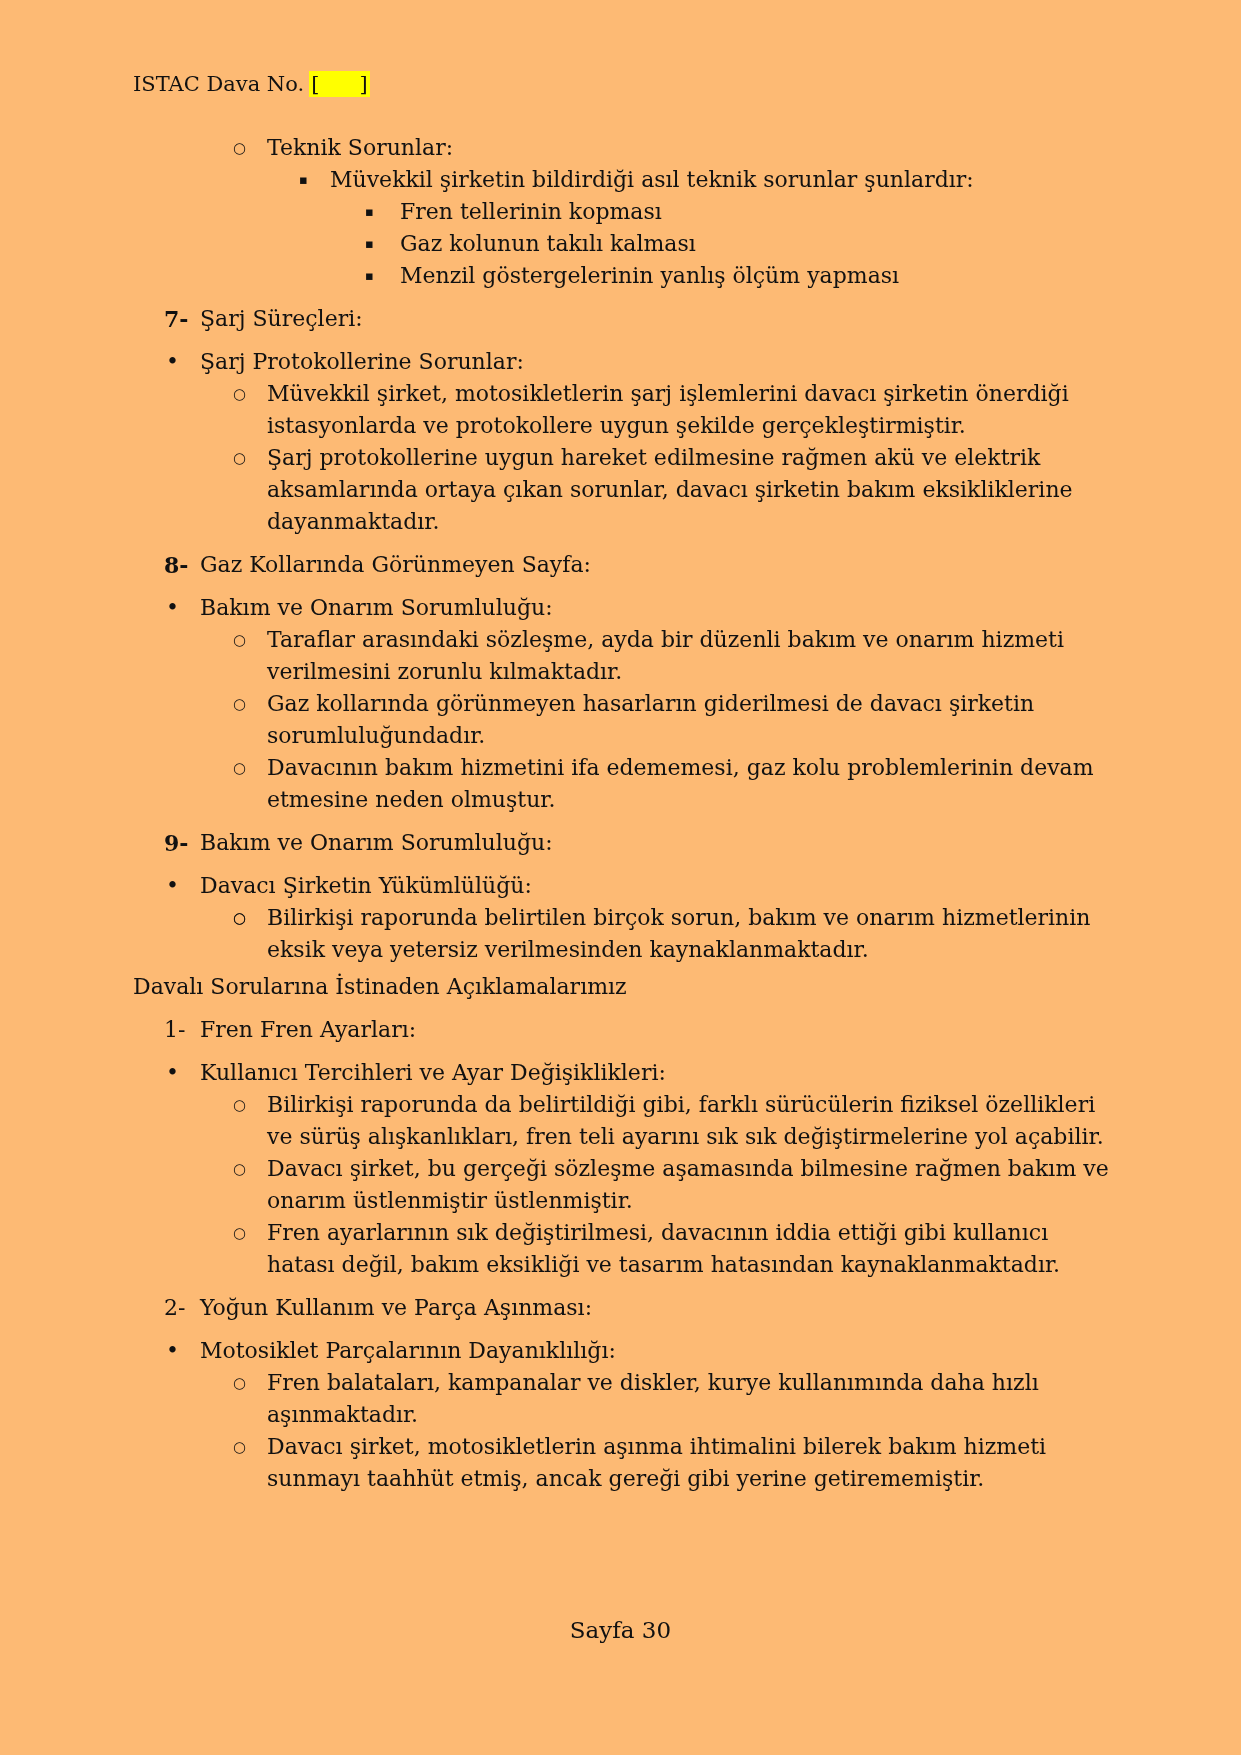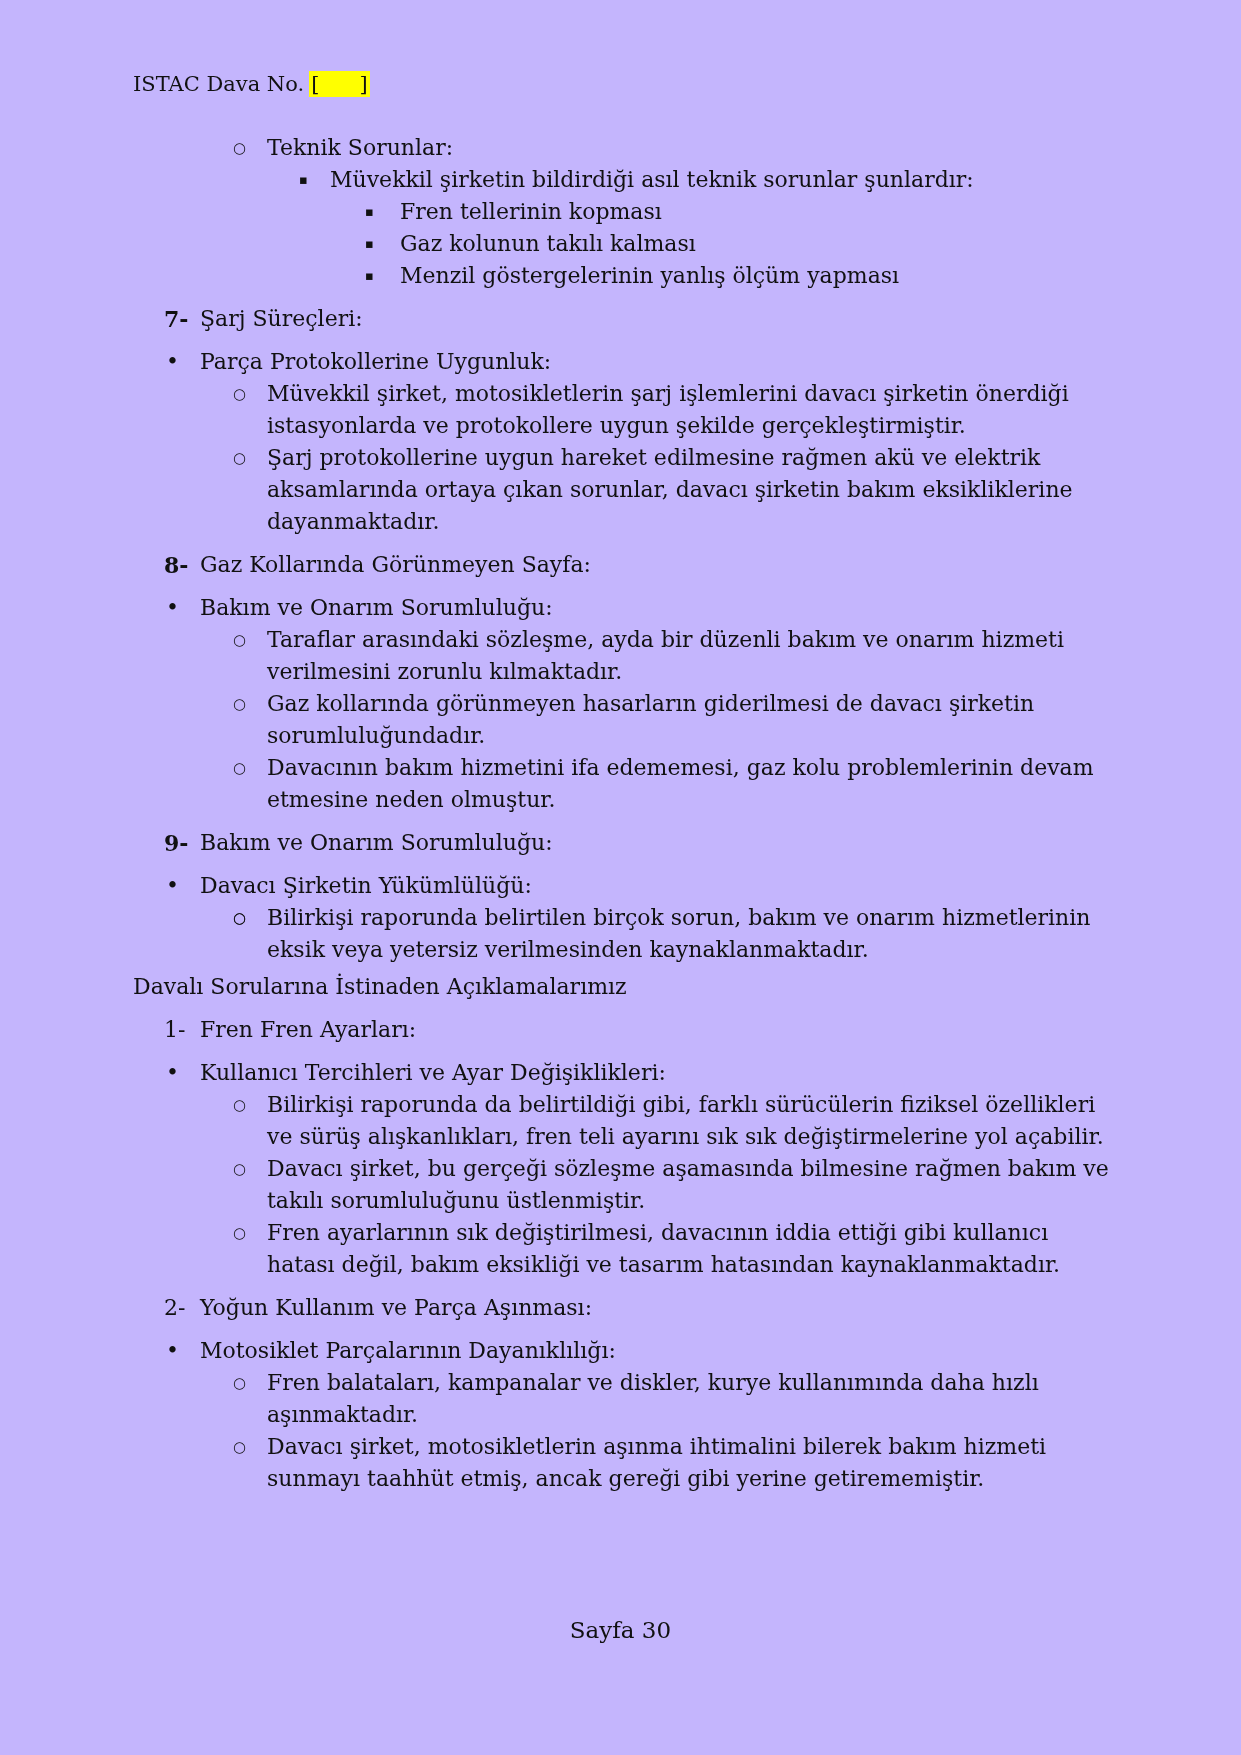--- a/index.html
+++ b/index.html
@@ -1,20 +1,20 @@
 <!DOCTYPE html>
 <html><head>
 <meta charset="utf-8">
 <style>
   html,body { margin:0; padding:0; background:#e8e8e8; }
   .page {
     position:relative;
     width:1241px; height:1755px;
     margin:0 auto;
-    background:#c4b5fd;
+    background:#fdba74;
     font-family:"DejaVu Serif", serif;
     color:#111111;
     overflow:hidden;
   }
   .header {
     position:absolute; top:70px; left:133px;
     font-size:21px; line-height:28px;
     white-space:nowrap;
   }
   .hl {
@@ -55,37 +55,37 @@
     <span>ISTAC Dava No.</span><span class="hl" style="background: rgb(255, 255, 0);">[      ]</span>
   </div>
 
   <div class="content">
       <div class="blk l2"><span class="bullet">○</span><span>Teknik Sorunlar:</span></div>
       <div class="blk l3"><span class="bullet">▪</span><span>Müvekkil şirketin bildirdiği asıl teknik sorunlar şunlardır:</span></div>
       <div class="blk l4"><span class="bullet">▪</span><span>Fren tellerinin kopması</span></div>
       <div class="blk l4"><span class="bullet">▪</span><span>Gaz kolunun takılı kalması</span></div>
       <div class="blk l4"><span class="bullet">▪</span><span>Menzil göstergelerinin yanlış ölçüm yapması</span></div>
       <div class="blk num boldnum"><span class="numlab">7-</span><span>Şarj Süreçleri:</span></div>
-      <div class="blk l1"><span class="bullet">•</span><span>Parça Protokollerine Uygunluk:</span></div>
+      <div class="blk l1"><span class="bullet">•</span><span>Şarj Protokollerine Sorunlar:</span></div>
       <div class="blk l2"><span class="bullet">○</span><span>Müvekkil şirket, motosikletlerin şarj işlemlerini davacı şirketin önerdiği istasyonlarda ve protokollere uygun şekilde gerçekleştirmiştir.</span></div>
       <div class="blk l2"><span class="bullet">○</span><span>Şarj protokollerine uygun hareket edilmesine rağmen akü ve elektrik aksamlarında ortaya çıkan sorunlar, davacı şirketin bakım eksikliklerine dayanmaktadır.</span></div>
       <div class="blk num boldnum"><span class="numlab">8-</span><span>Gaz Kollarında Görünmeyen Sayfa:</span></div>
       <div class="blk l1"><span class="bullet">•</span><span>Bakım ve Onarım Sorumluluğu:</span></div>
       <div class="blk l2"><span class="bullet">○</span><span>Taraflar arasındaki sözleşme, ayda bir düzenli bakım ve onarım hizmeti verilmesini zorunlu kılmaktadır.</span></div>
       <div class="blk l2"><span class="bullet">○</span><span>Gaz kollarında görünmeyen hasarların giderilmesi de davacı şirketin sorumluluğundadır.</span></div>
       <div class="blk l2"><span class="bullet">○</span><span>Davacının bakım hizmetini ifa edememesi, gaz kolu problemlerinin devam etmesine neden olmuştur.</span></div>
       <div class="blk num boldnum"><span class="numlab">9-</span><span>Bakım ve Onarım Sorumluluğu:</span></div>
       <div class="blk l1"><span class="bullet">•</span><span>Davacı Şirketin Yükümlülüğü:</span></div>
       <div class="blk l2"><span class="bullet">○</span></div>
       <div class="blk l2"><span class="bullet">○</span><span>Bilirkişi raporunda belirtilen birçok sorun, bakım ve onarım hizmetlerinin eksik veya yetersiz verilmesinden kaynaklanmaktadır.</span></div>
       <div class="blk heading"><span>Davalı Sorularına İstinaden Açıklamalarımız</span></div>
       <div class="blk num"><span class="numlab">1-</span><span>Fren Fren Ayarları:</span></div>
       <div class="blk l1"><span class="bullet">•</span><span>Kullanıcı Tercihleri ve Ayar Değişiklikleri:</span></div>
       <div class="blk l2"><span class="bullet">○</span><span>Bilirkişi raporunda da belirtildiği gibi, farklı sürücülerin fiziksel özellikleri ve sürüş alışkanlıkları, fren teli ayarını sık sık değiştirmelerine yol açabilir.</span></div>
-      <div class="blk l2"><span class="bullet">○</span><span>Davacı şirket, bu gerçeği sözleşme aşamasında bilmesine rağmen bakım ve takılı sorumluluğunu üstlenmiştir.</span></div>
+      <div class="blk l2"><span class="bullet">○</span><span>Davacı şirket, bu gerçeği sözleşme aşamasında bilmesine rağmen bakım ve onarım üstlenmiştir üstlenmiştir.</span></div>
       <div class="blk l2"><span class="bullet">○</span><span>Fren ayarlarının sık değiştirilmesi, davacının iddia ettiği gibi kullanıcı hatası değil, bakım eksikliği ve tasarım hatasından kaynaklanmaktadır.</span></div>
       <div class="blk num"><span class="numlab">2-</span><span>Yoğun Kullanım ve Parça Aşınması:</span></div>
       <div class="blk l1"><span class="bullet">•</span><span>Motosiklet Parçalarının Dayanıklılığı:</span></div>
       <div class="blk l2"><span class="bullet">○</span><span>Fren balataları, kampanalar ve diskler, kurye kullanımında daha hızlı aşınmaktadır.</span></div>
       <div class="blk l2"><span class="bullet">○</span><span>Davacı şirket, motosikletlerin aşınma ihtimalini bilerek bakım hizmeti sunmayı taahhüt etmiş, ancak gereği gibi yerine getirememiştir.</span></div>
     </div>
 
   <div class="footer">
     <span>Sayfa 30</span>
   </div>

